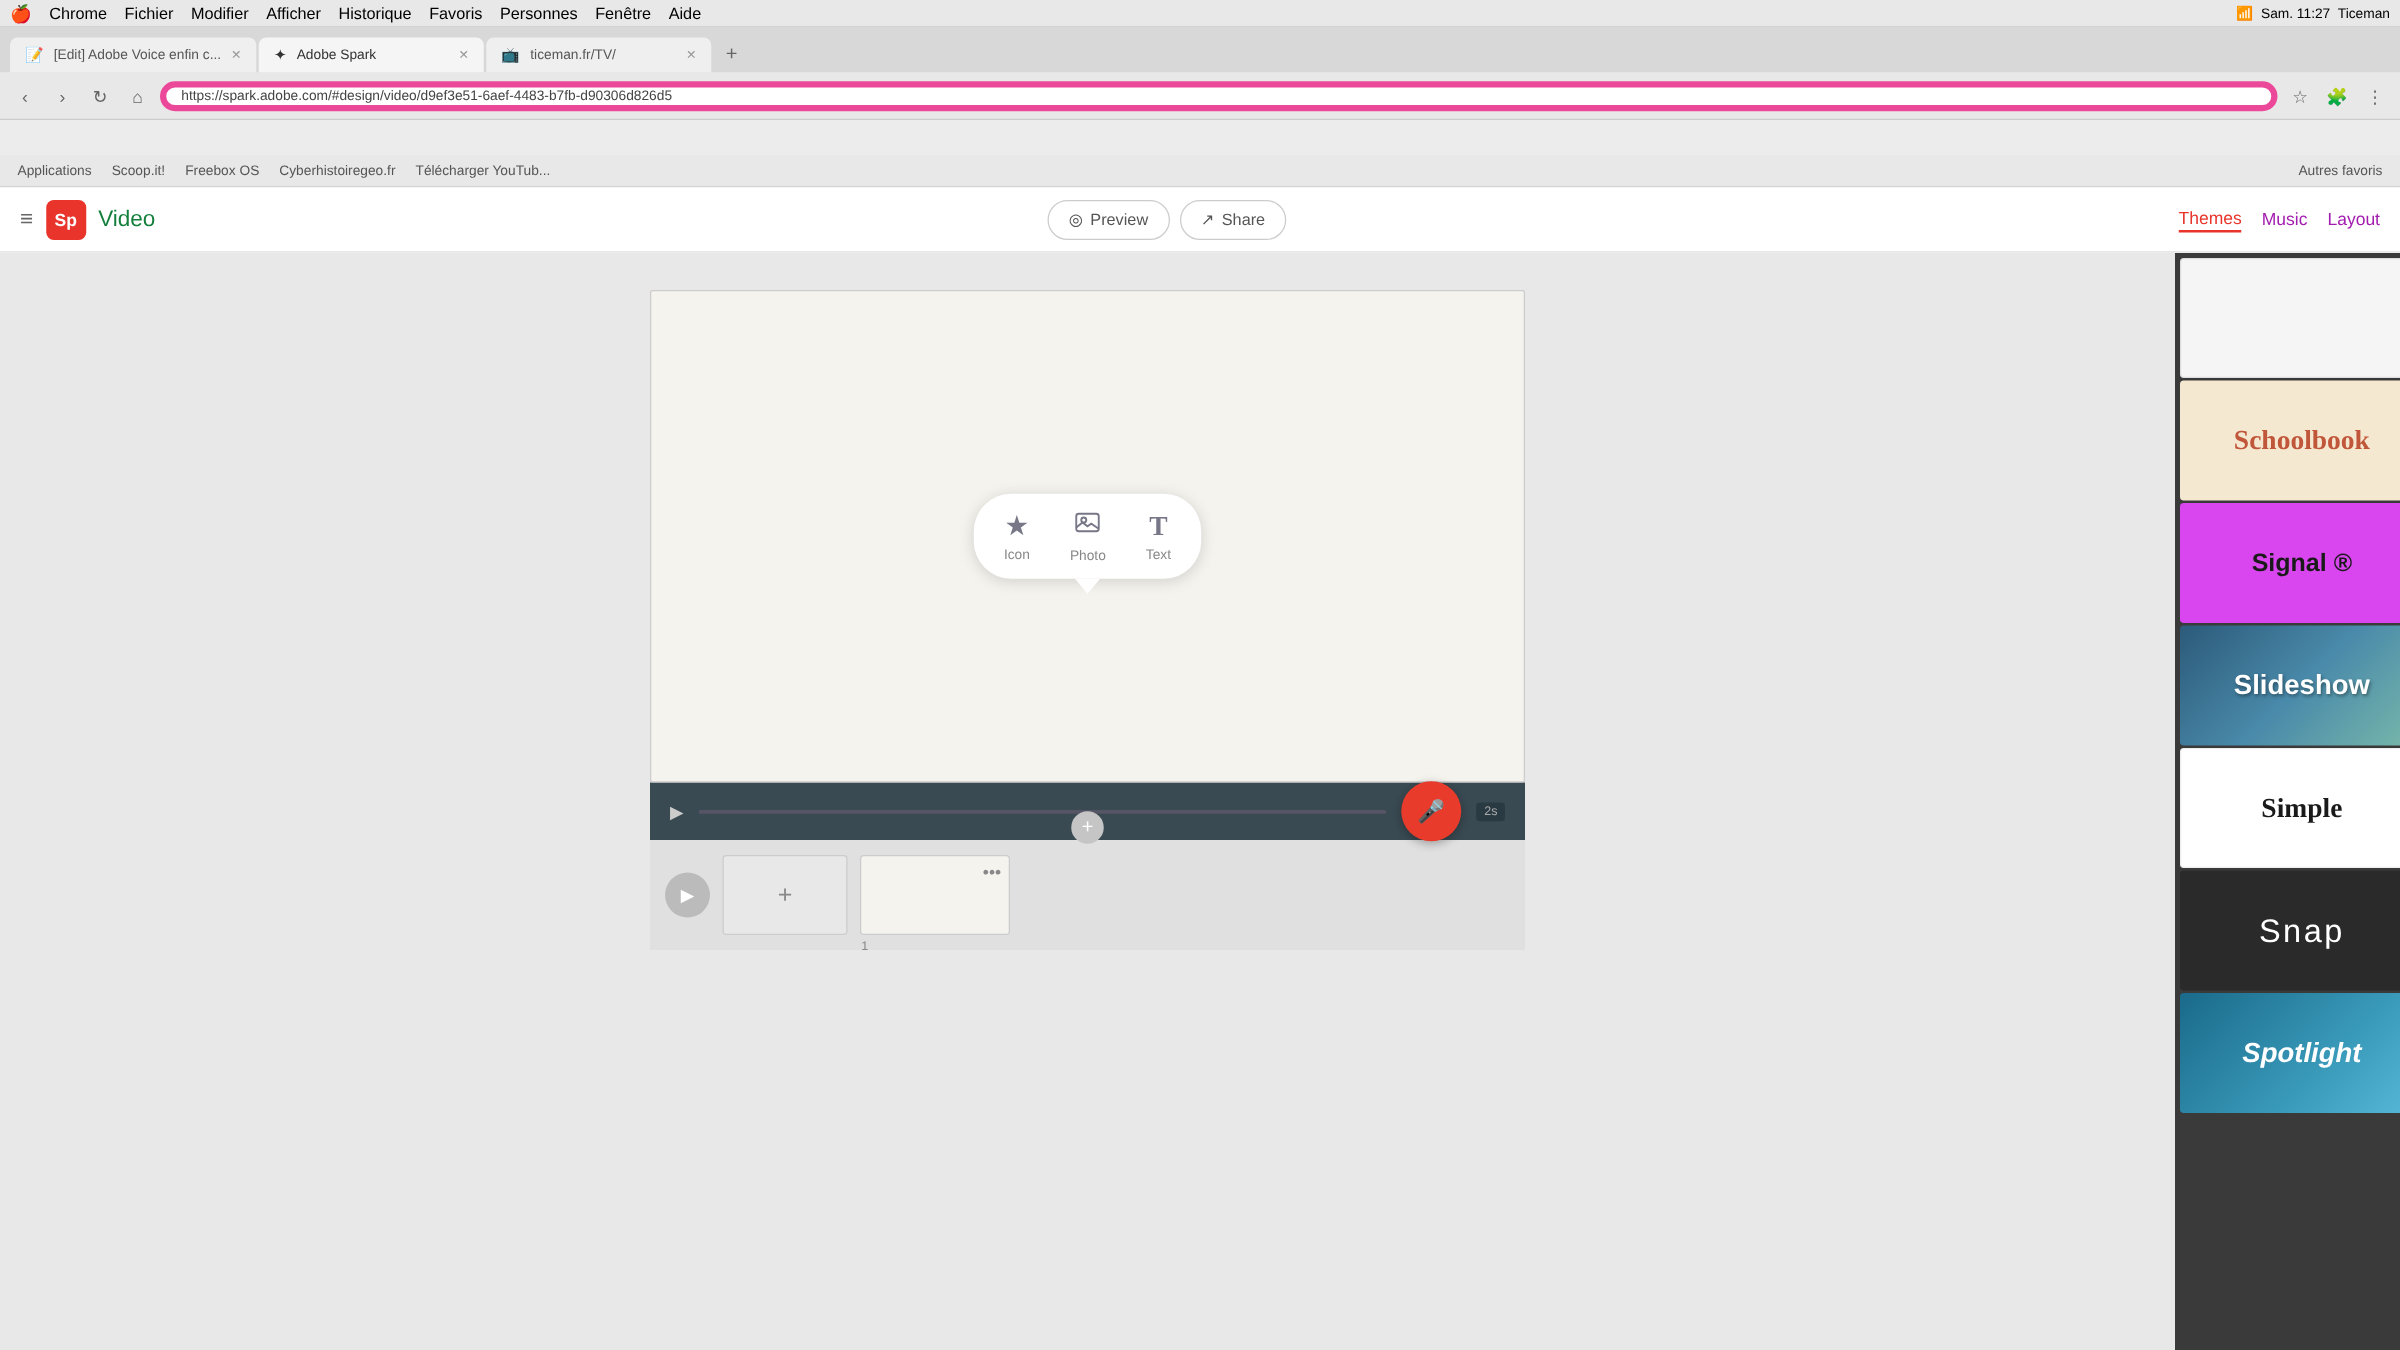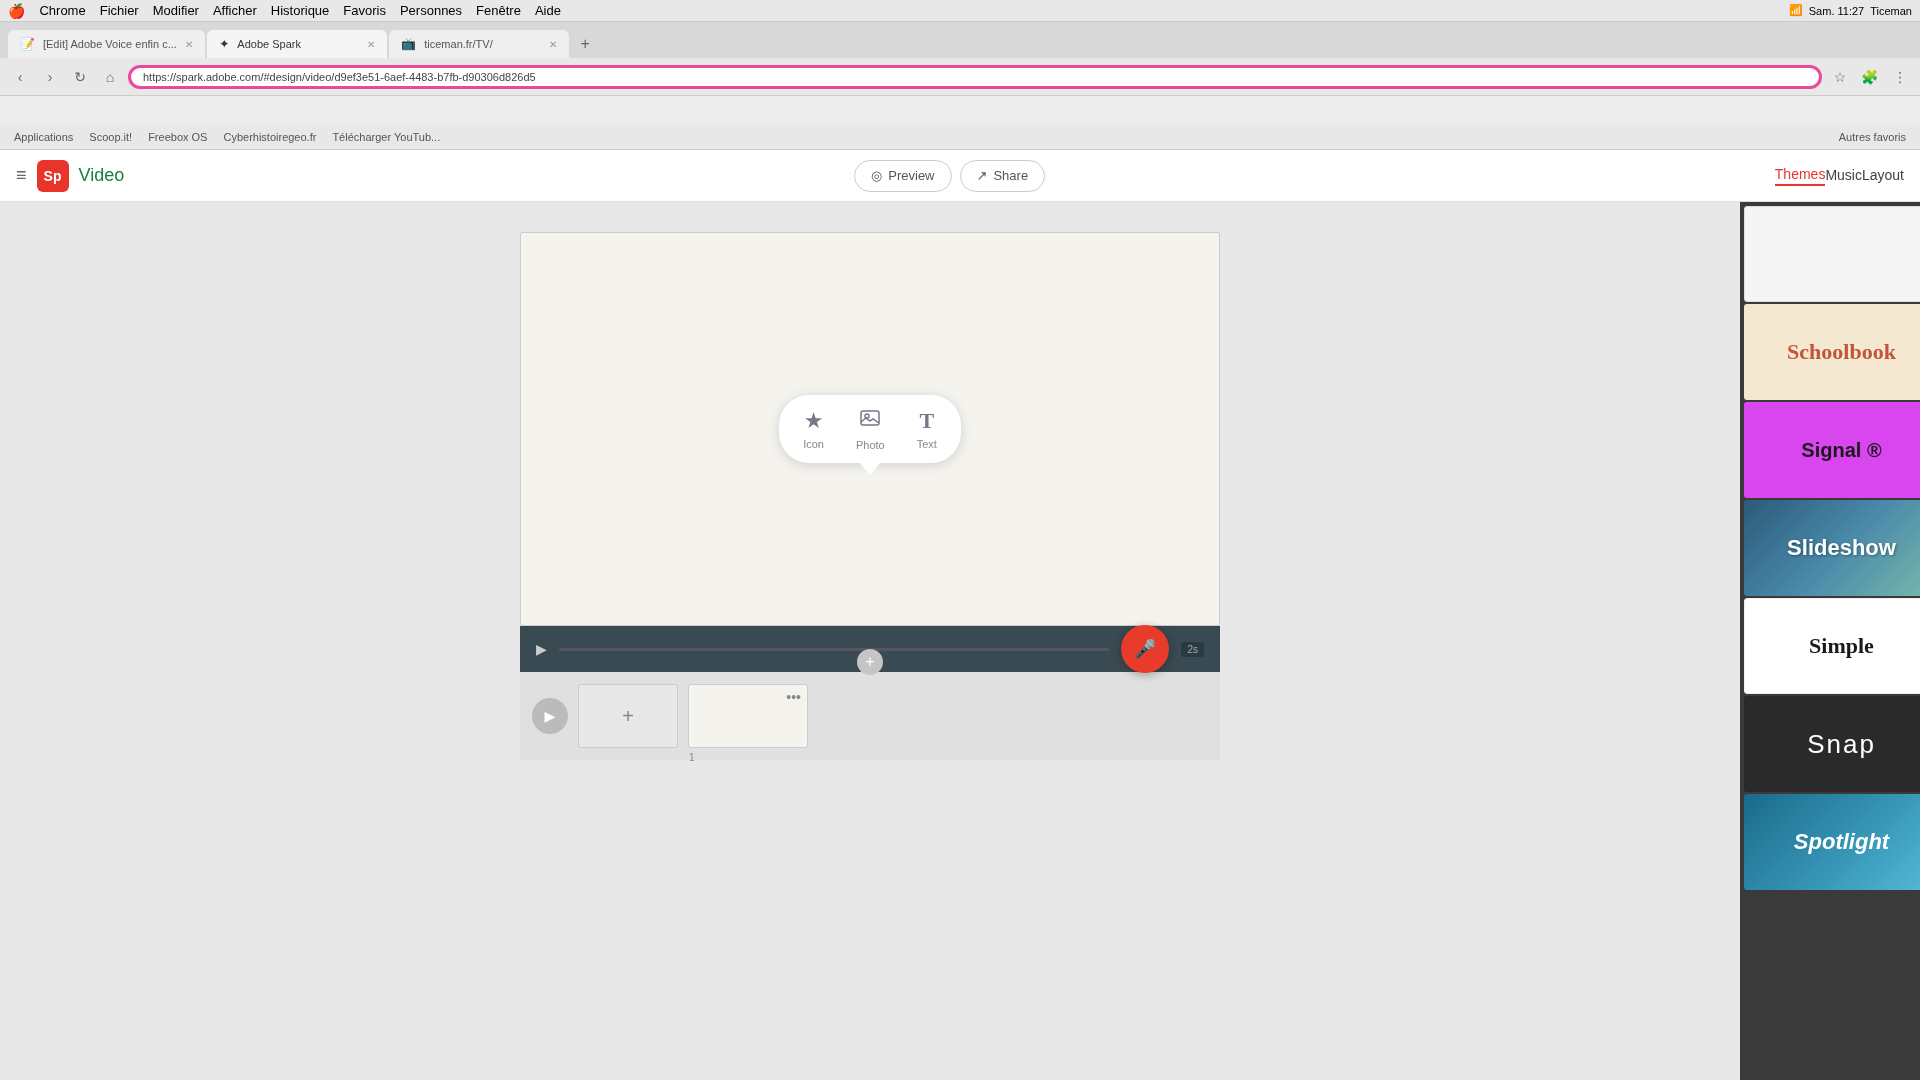--- a/index.html
+++ b/index.html
@@ -60,21 +60,21 @@
       align-items: center;
       padding: 0 8px;
       gap: 6px;
       border-bottom: 1px solid #ccc;
     }
     .nav-btn { width: 24px; height: 24px; display: flex; align-items: center; justify-content: center; color: #666; font-size: 14px; cursor: pointer; border-radius: 50%; }
     .address-input {
       flex: 1;
       height: 24px;
       background: white;
-      border: 3px solid #ec4899;
+      border: 5px solid #ec4899;
       border-radius: 12px;
       padding: 0 12px;
       font-size: 11px;
       color: #444;
       display: flex;
       align-items: center;
     }
     .bookmarks-bar {
       height: 26px;
       background: #e8e8e8;
@@ -123,24 +123,24 @@
       border-radius: 20px;
       border: 1px solid #ccc;
       background: white;
       font-size: 13px;
       color: #555;
       cursor: pointer;
       display: flex;
       align-items: center;
       gap: 6px;
     }
-    .header-right { display: flex; align-items: center; justify-content: flex-end; }
+    .header-right { display: flex; gap: 16px; align-items: center; justify-content: flex-end; }
     .header-tab {
       font-size: 14px;
-      color: #404040;
+      color: #a21caf;
       cursor: pointer;
       padding-bottom: 2px;
     }
     .header-tab.active {
       color: #e8342b;
       border-bottom: 2px solid #e8342b;
     }
 
     
     .main-area {

